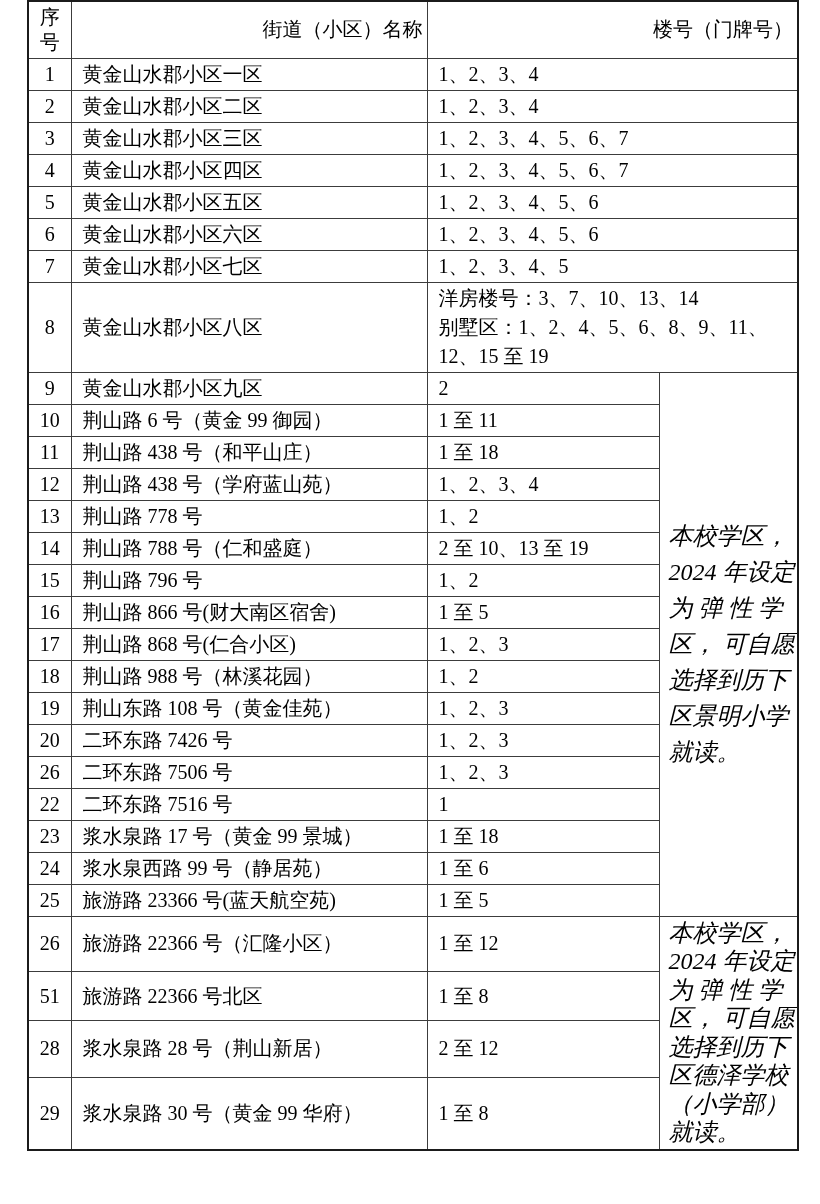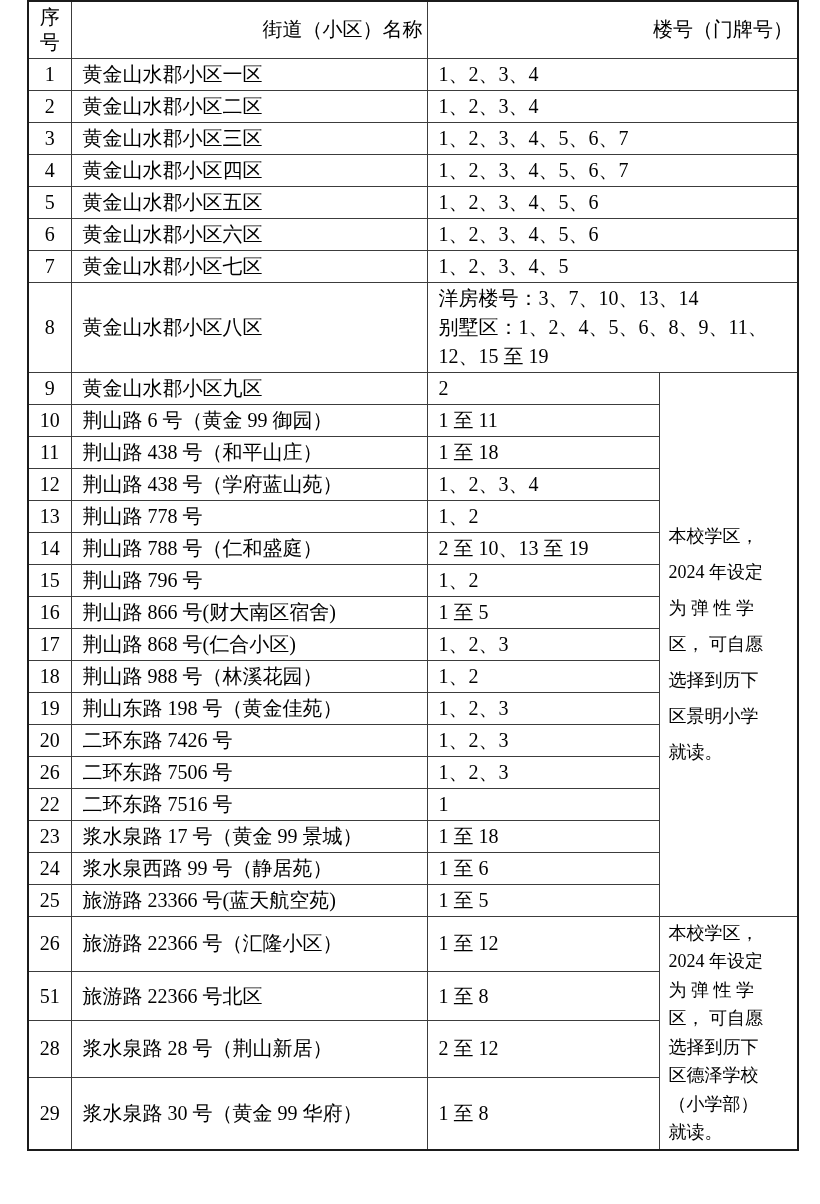--- a/index.html
+++ b/index.html
@@ -51,21 +51,22 @@
   tr.row-29 { height: 70px; }
 
   td.c-no { text-align: center; padding: 1px 2px; }
   td.c-name, td.c-bld { text-align: left; }
   td.c-bld { white-space: pre-line; line-height: 29px; }
 
   td.note-cell {
     vertical-align: middle;
     white-space: pre-line;
     padding: 2px 0 2px 9px;
-    font-size: 18px;
+    font-size: 24px;
+    font-style: italic;
   }
   td.note-1 { line-height: 36px; }
   td.note-2 { line-height: 28.5px; }
 </style>
 </head>
 <body>
 
 <div class="page">
 
 
@@ -179,21 +180,21 @@
           <td class="c-name">荆山路 868 号(仁合小区)</td>
           <td class="c-bld">1、2、3</td>
         </tr>
         <tr class="row row-18">
           <td class="c-no">18</td>
           <td class="c-name">荆山路 988 号（林溪花园）</td>
           <td class="c-bld">1、2</td>
         </tr>
         <tr class="row row-19">
           <td class="c-no">19</td>
-          <td class="c-name">荆山东路 198 号（黄金佳苑）</td>
+          <td class="c-name">荆山东路 108 号（黄金佳苑）</td>
           <td class="c-bld">1、2、3</td>
         </tr>
         <tr class="row row-20">
           <td class="c-no">20</td>
           <td class="c-name">二环东路 7426 号</td>
           <td class="c-bld">1、2、3</td>
         </tr>
         <tr class="row row-21">
           <td class="c-no">26</td>
           <td class="c-name">二环东路 7506 号</td>

